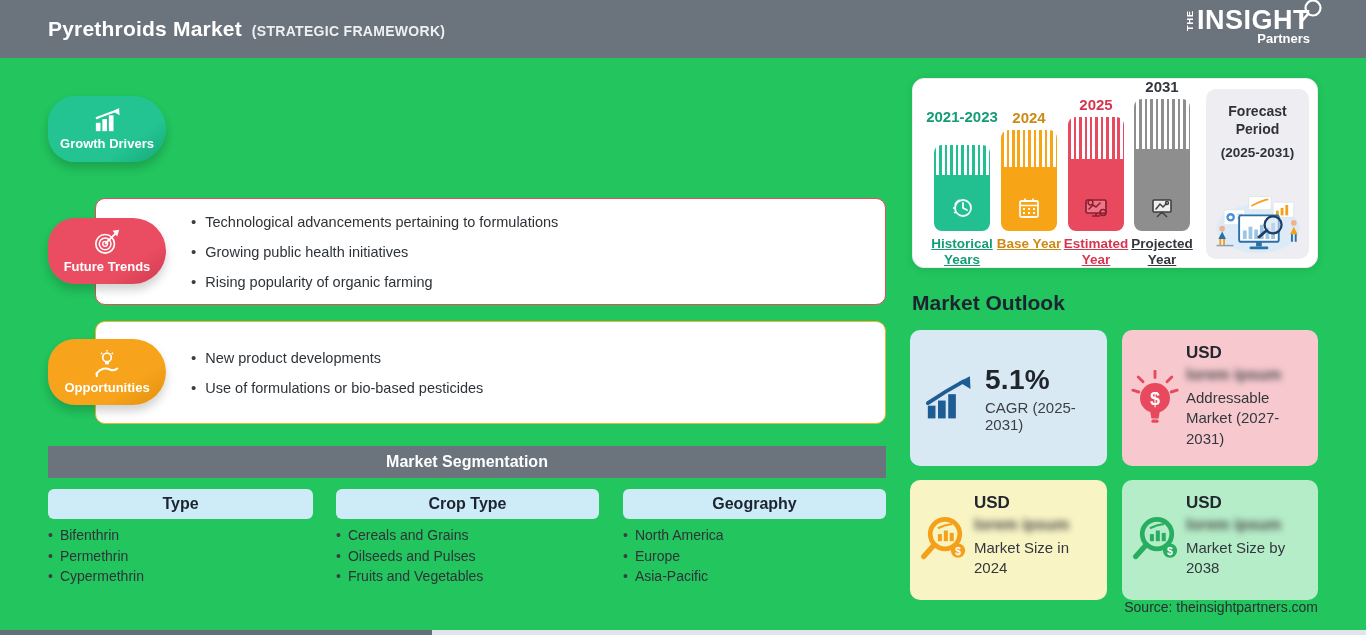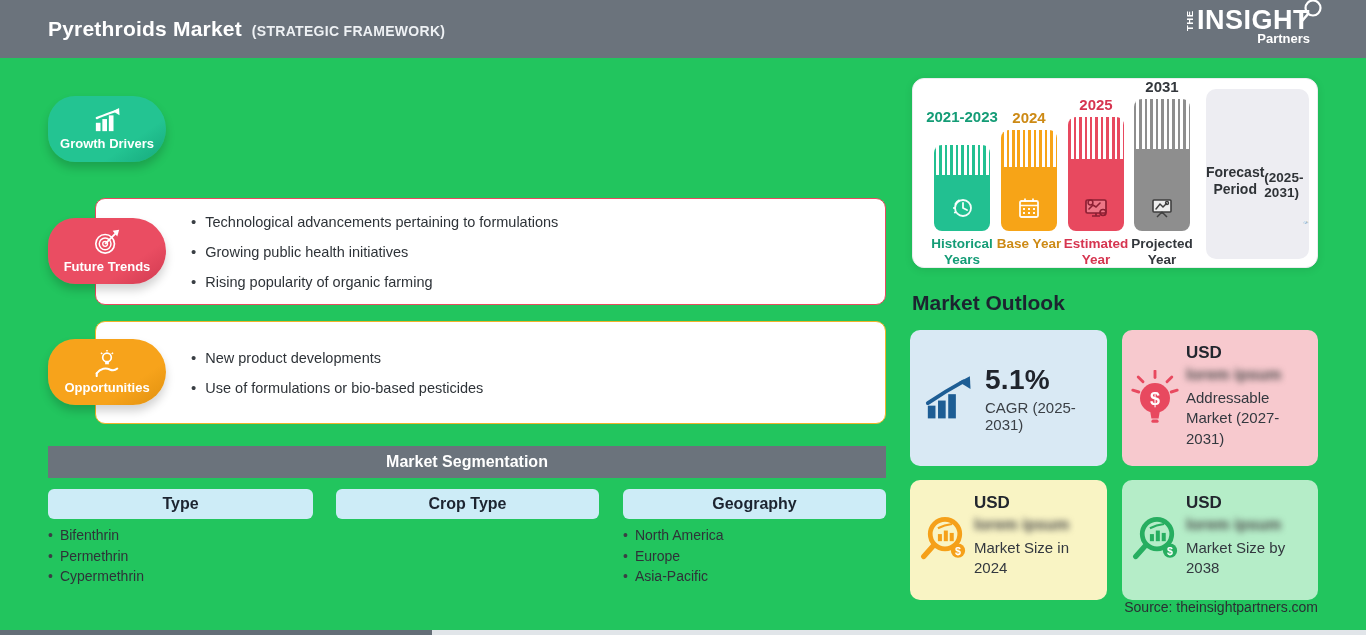--- a/index.html
+++ b/index.html
@@ -47,31 +47,31 @@
   .seg-item { font-size:14px; color:#2e3338; height:20.5px; display:flex; align-items:center; }
   .seg-item::before { content:"•"; margin-right:7px; color:#3a3f44; }
 
   
   .timeline-card { position:absolute; left:912px; top:78px; width:406px; height:190px; background:#fff; border:1px solid #ececf0; border-radius:12px; box-shadow:0 2px 8px rgba(0,0,0,0.09); }
   .tl-bar-wrap { position:absolute; bottom:36px; width:56px; display:flex; flex-direction:column; align-items:center; }
   .tl-year { font-size:15px; font-weight:bold; margin-bottom:4px; white-space:nowrap; }
   .tl-bar { width:56px; display:flex; flex-direction:column; border-radius:8px; overflow:hidden; position:relative; }
   .tl-stripes { width:100%; }
   .tl-solid { flex:1; width:100%; display:flex; align-items:flex-end; justify-content:center; padding-bottom:10px; }
-  .tl-name { position:absolute; top:calc(100% + 5px); left:-14px; width:84px; text-align:center; font-size:13.5px; font-weight:bold; line-height:1.15; }
+  .tl-name { position:absolute; top:calc(100% + 5px); left:-14px; width:84px; text-align:center; font-size:13.5px; font-weight:bold; line-height:1.15;text-decoration:underline; }
   .wrap-hist { left:21px;gap:16px; }  .wrap-base { left:88px; }  .wrap-est { left:155px; }  .wrap-proj { left:221px; }
   .bar-hist { height:86px; }  .bar-base { height:101px; }  .bar-est { height:114px; }  .bar-proj { height:132px; }
   .c-green  { color:#149c76; } .c-orange { color:#cd8a15; } .c-red { color:#d63550; } .c-dark { color:#33373c; }
   .bg-green  { background:#22c091; } .bg-orange { background:#f7a417; } .bg-red { background:#e8495f; } .bg-gray { background:#8e8e8e; }
   .st-green  { height:30px; background:repeating-linear-gradient(90deg,#22c091 0 2.5px,#ffffff 2.5px 5.5px); }
   .st-orange { height:37px; background:repeating-linear-gradient(90deg,#f7a417 0 2.5px,#ffffff 2.5px 5.5px); }
   .st-red    { height:42px; background:repeating-linear-gradient(90deg,#e8495f 0 2.5px,#ffffff 2.5px 5.5px); }
   .st-gray   { height:50px; background:repeating-linear-gradient(90deg,#8e8e8e 0 2.5px,#ffffff 2.5px 5.5px); }
 
-  .forecast-panel { position:absolute; left:293px; top:10px; width:103px; height:170px; background:#ededf2; border-radius:10px; display:flex; align-items:center; padding-top:14px; }
+  .forecast-panel { position:absolute; left:293px; top:10px; width:103px; height:170px; background:#ededf2; border-radius:10px; display:flex; flex-direction:column; align-items:center; padding-top:14px; }
   .forecast-title { font-size:14px; font-weight:bold; color:#2f3337; text-align:center; line-height:1.25; }
   .forecast-range { font-size:13.5px; font-weight:bold; color:#2f3337; margin-top:7px; }
   .forecast-illustration { margin-top:auto; margin-bottom:4px; }
 
   
   .outlook-title { position:absolute; left:912px; top:291px; font-size:21px; font-weight:bold; color:#1c2430; }
   .ol-card { position:absolute; border-radius:10px; }
   .card-cagr  { left:910px;  top:330px; width:197px; height:136px; background:#d9e9f4; display:flex; align-items:center; padding-left:14px; gap:10px; }
   .card-pink  { left:1122px; top:330px; width:196px; height:136px; background:#f7c9ce; }
   .card-yellow{ left:910px;  top:480px; width:197px; height:120px; background:#f9f4c4; }
@@ -168,20 +168,25 @@
   <div class="seg-col-header seg-col-2">
     <span>Crop Type</span>
   </div>
   <div class="seg-col-header seg-col-3">
     <span>Geography</span>
   </div>
   <div class="seg-list seg-list-1">
     <div class="seg-item">Bifenthrin</div>
     <div class="seg-item">Permethrin</div>
     <div class="seg-item">Cypermethrin</div>
+  </div>
+  <div class="seg-list seg-list-2">
+    <div class="seg-item">Cereals and Grains</div>
+    <div class="seg-item">Oilseeds and Pulses</div>
+    <div class="seg-item">Fruits and Vegetables</div>
   </div>
   <div class="seg-list seg-list-3">
     <div class="seg-item">North America</div>
     <div class="seg-item">Europe</div>
     <div class="seg-item">Asia-Pacific</div>
   </div>
 
   <div class="timeline-card">
 
     <div class="tl-bar-wrap wrap-hist">

